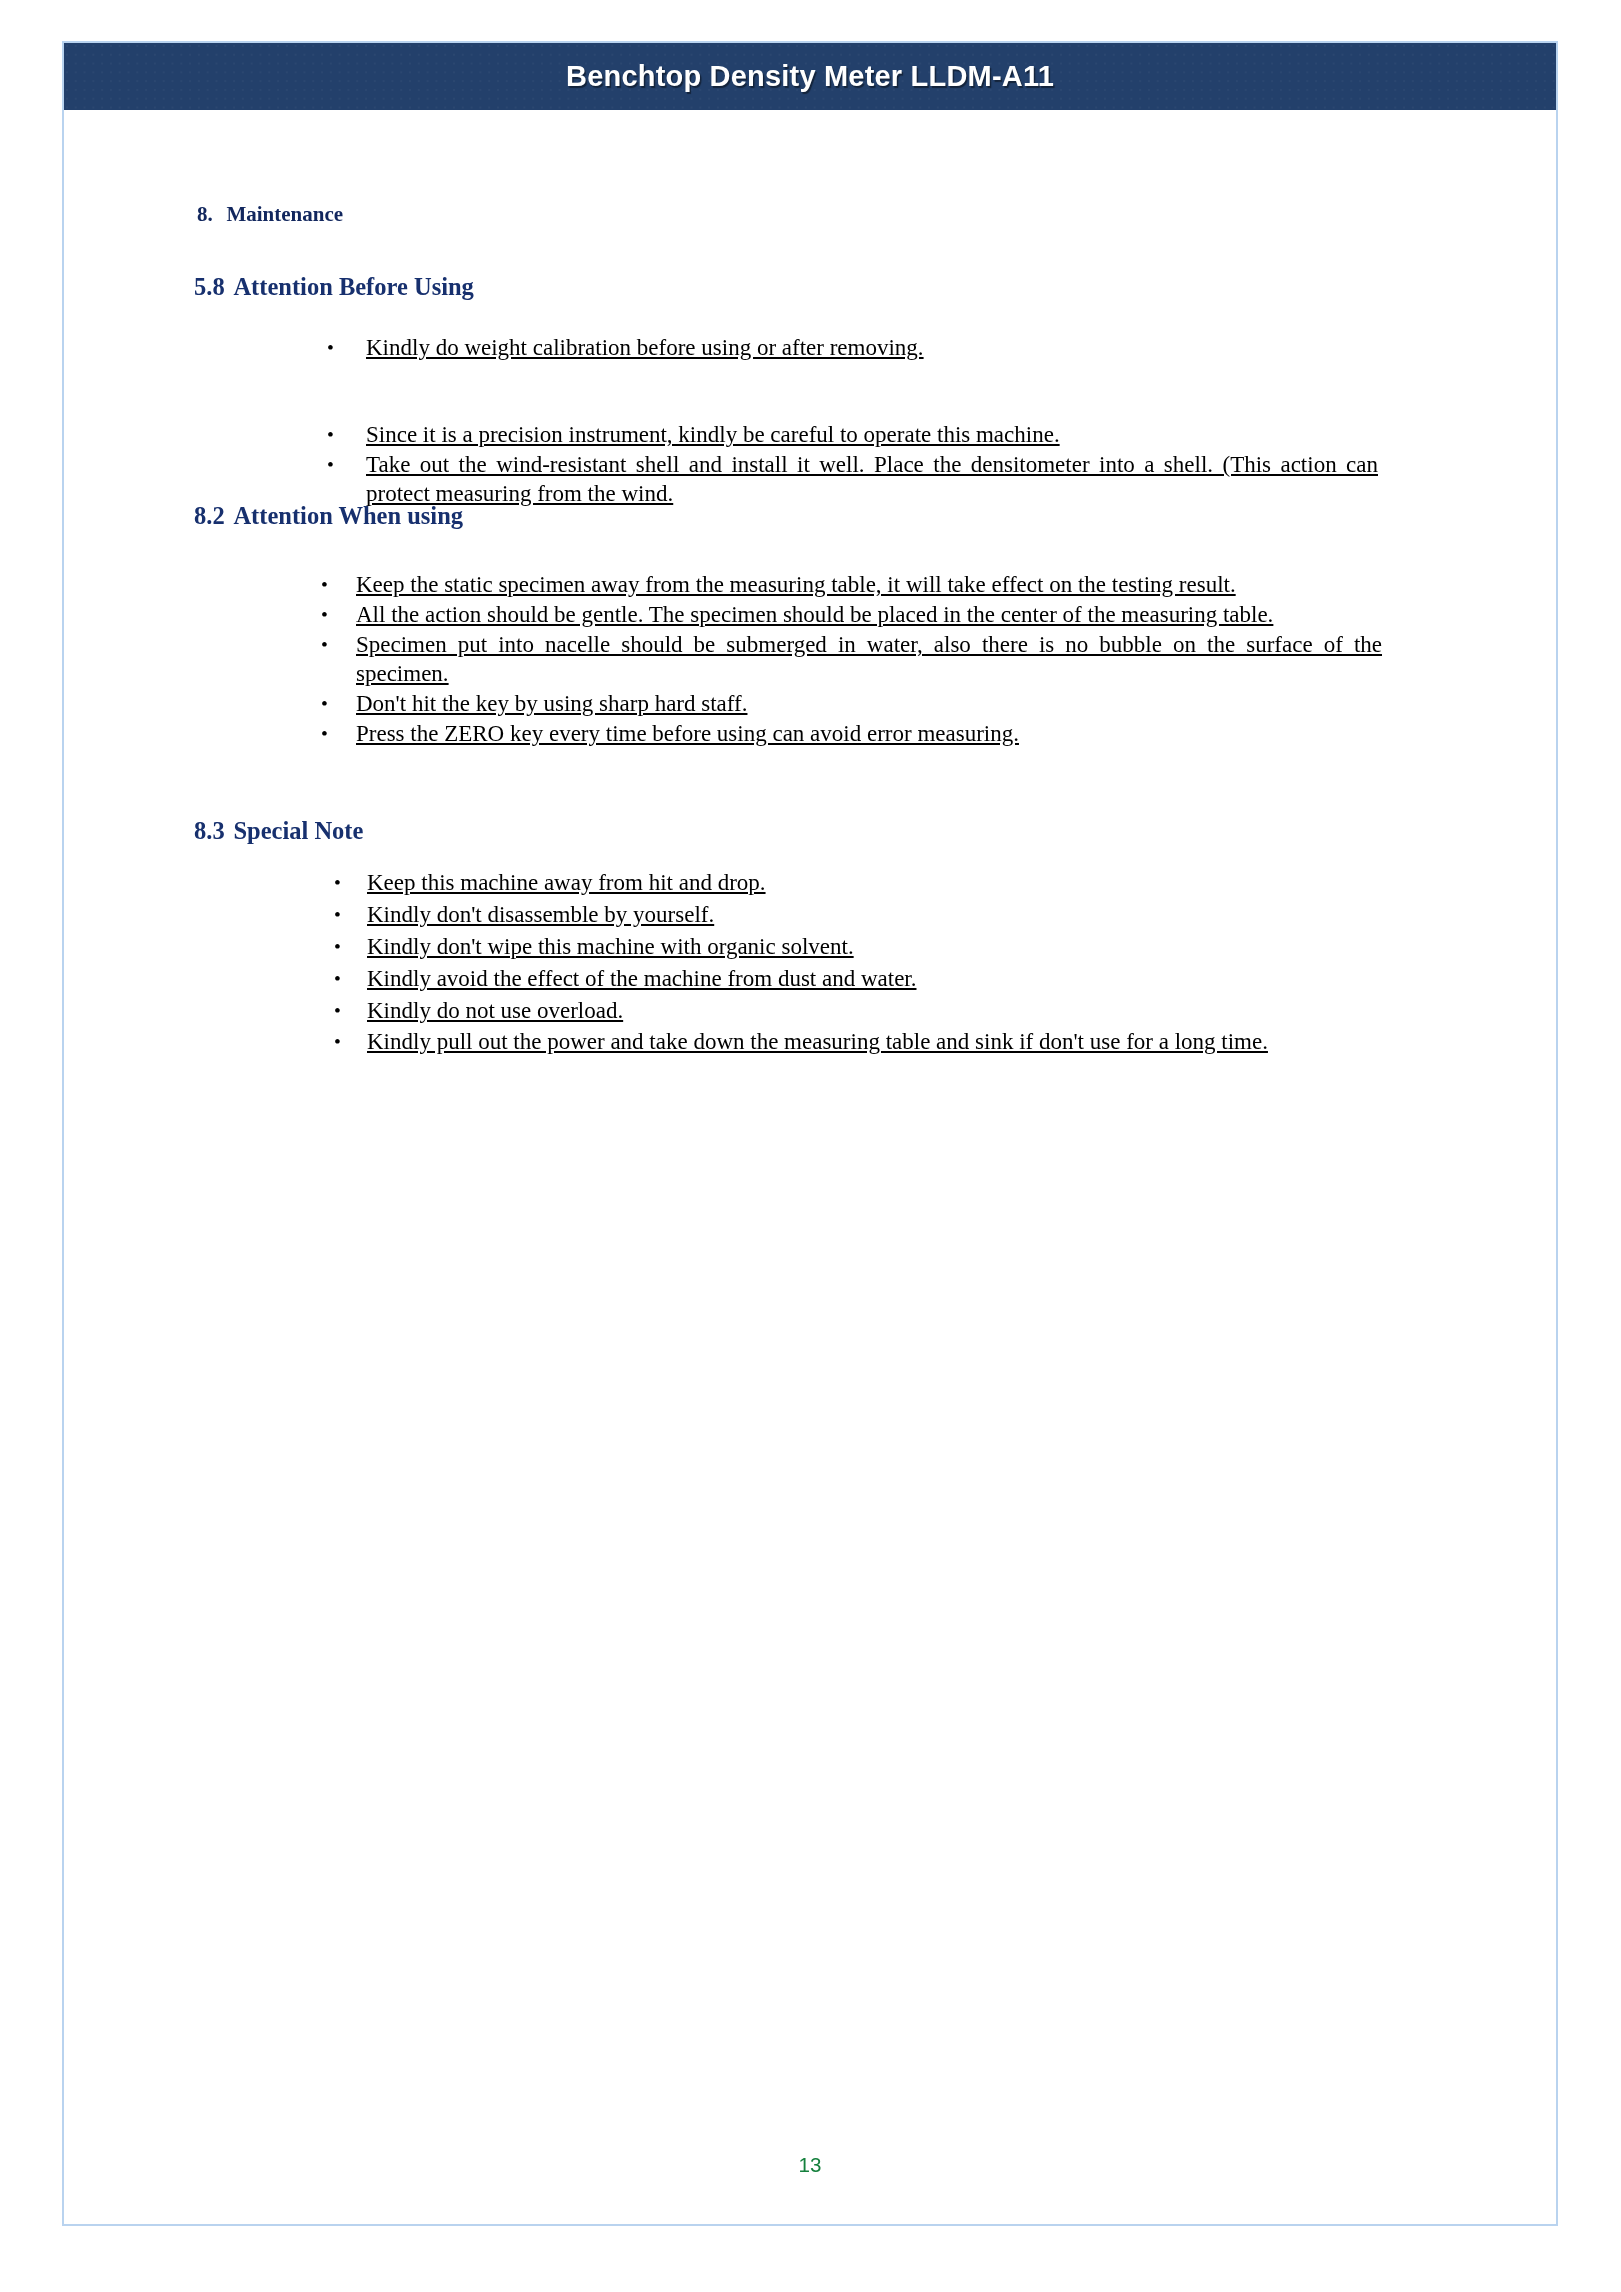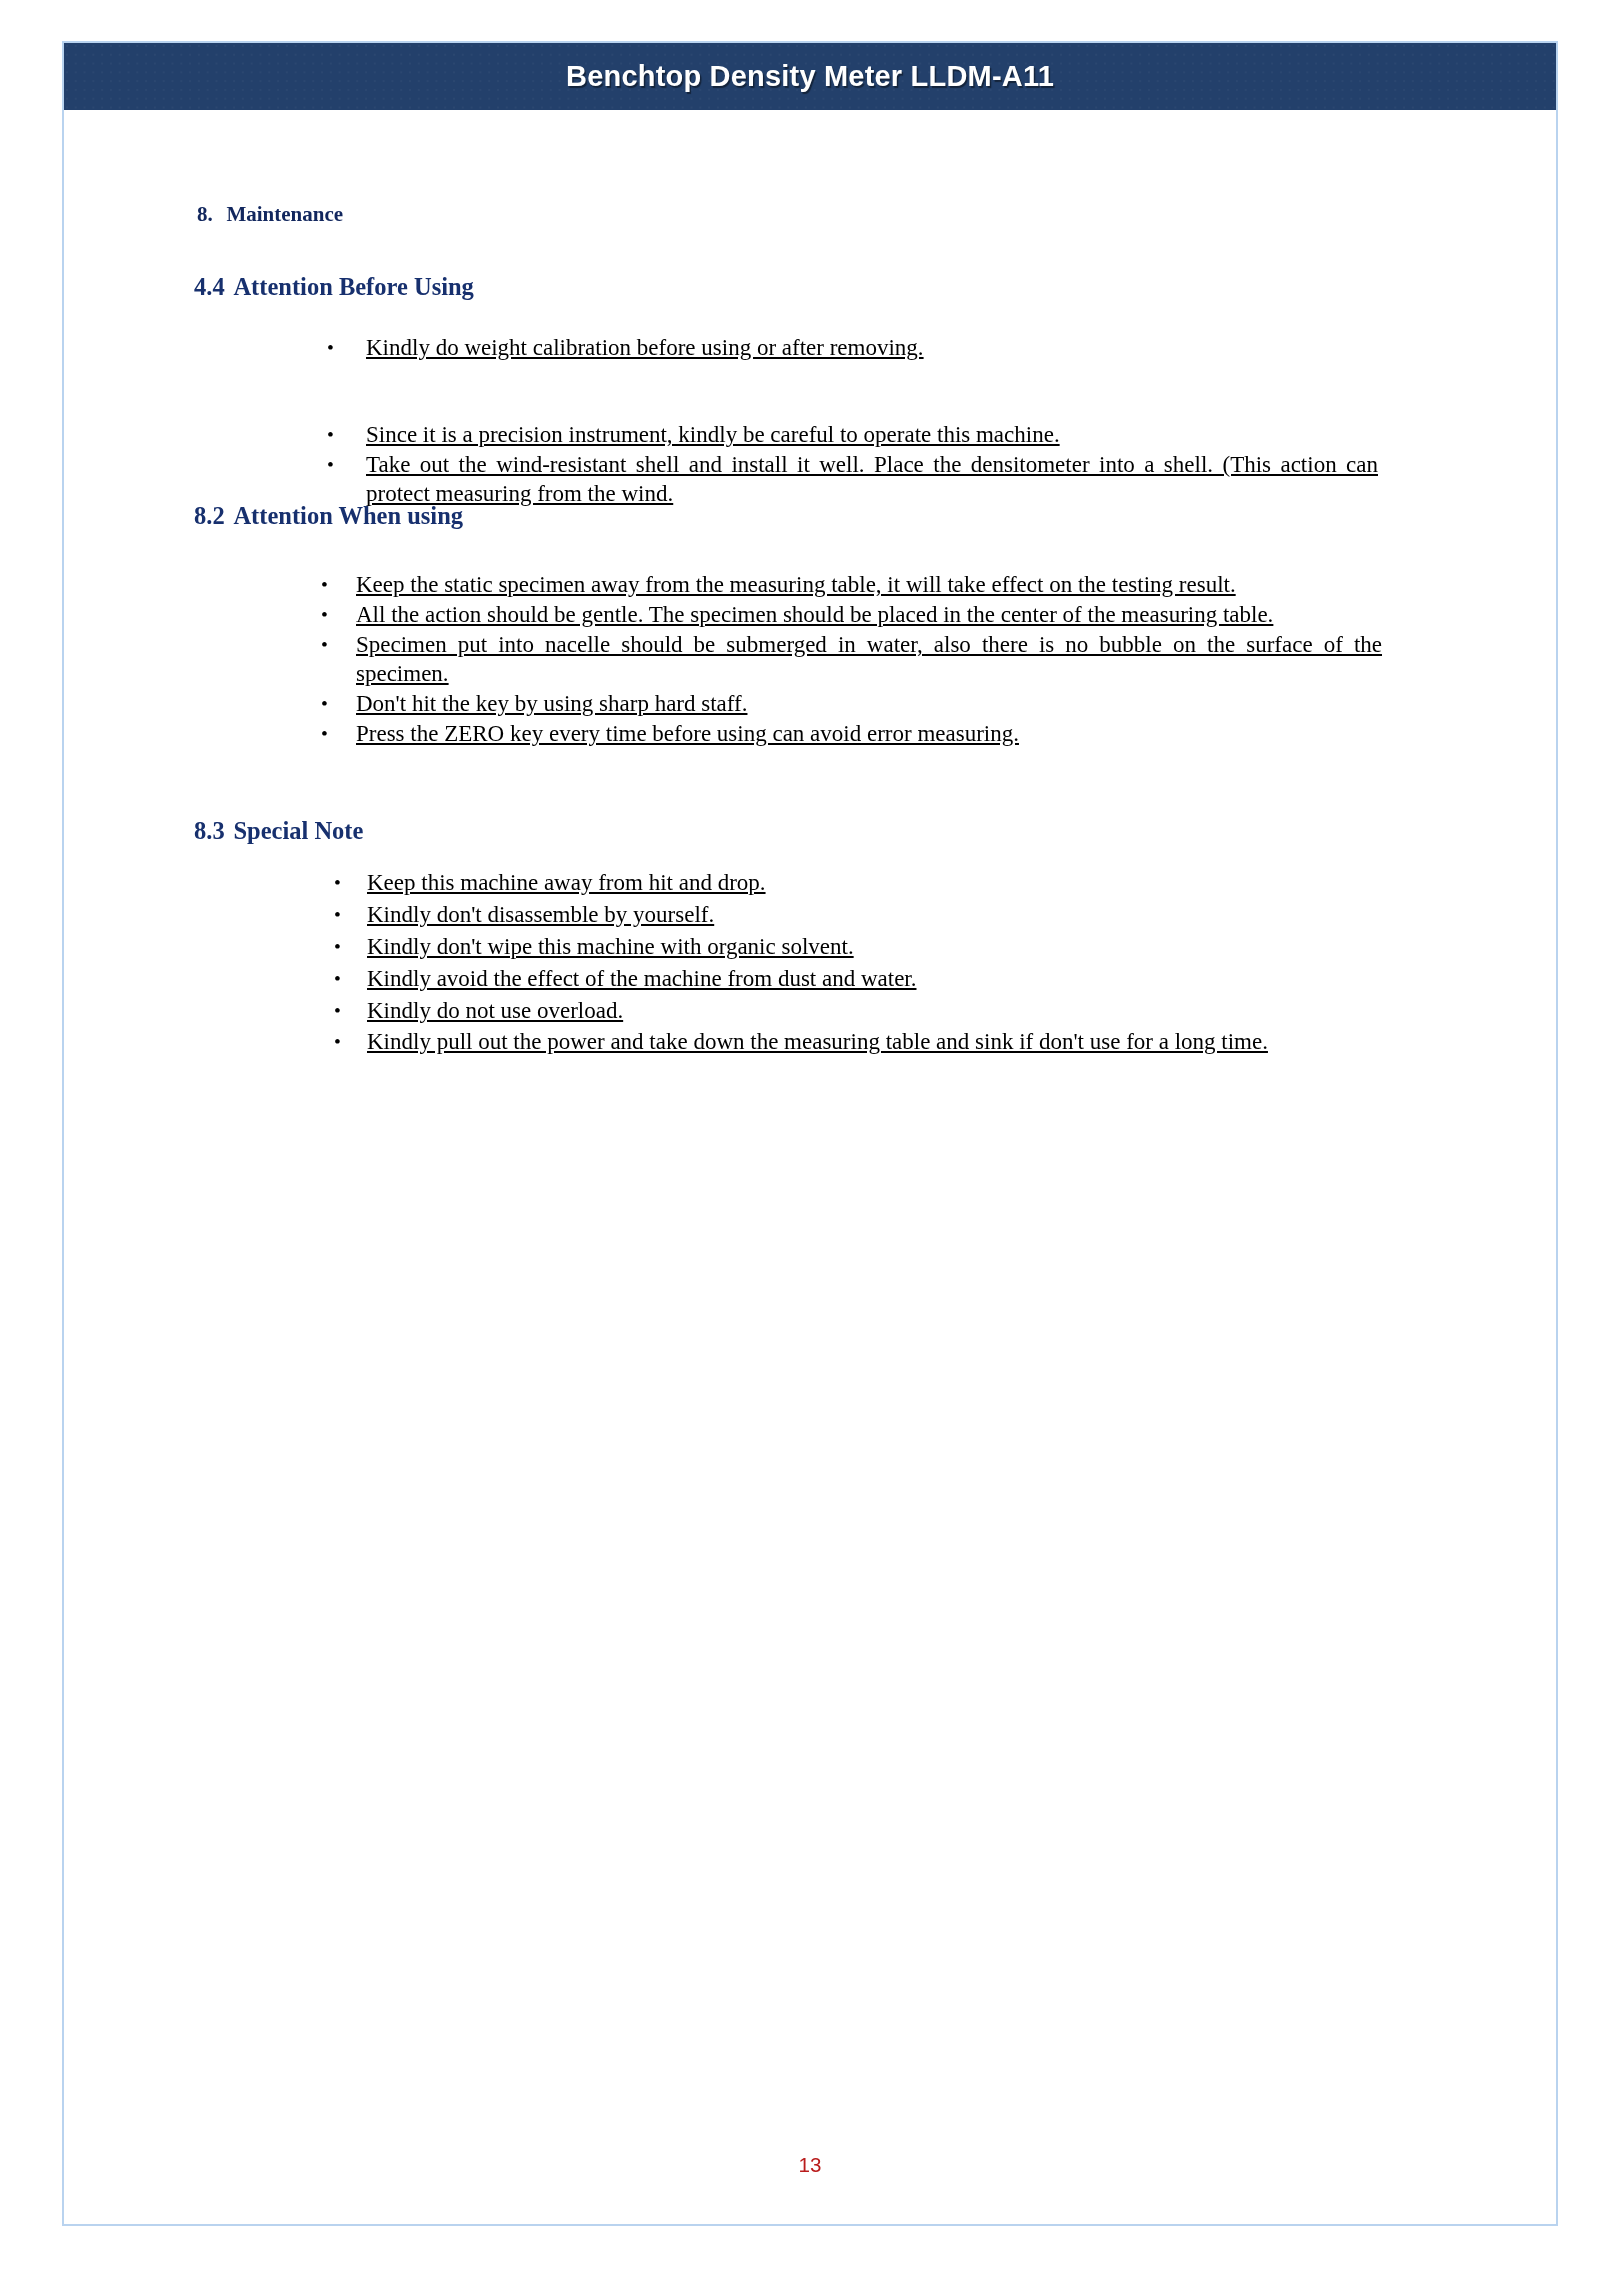--- a/index.html
+++ b/index.html
@@ -163,40 +163,40 @@
 
   
   #page-number {
     position: absolute;
     left: 0;
     top: 2043px;
     width: 1492px;
     text-align: center;
     font-family: "Liberation Sans", "DejaVu Sans", sans-serif;
     font-size: 20.6px;
-    color: #b91c1c;
+    color: #15803d;
   }
 </style>
 </head>
 <body>
 
 <div id="page-frame">
 
   <div id="header-banner">
     <div id="header-title">Benchtop Density Meter LLDM-A11</div>
   </div>
 
   <div id="content">
 
     <div class="h1-heading">
       <span class="h1-num">8.</span><span>Maintenance</span>
     </div>
 
     <div class="h2-heading" id="h2-1">
-      <span class="h2-num">4.4</span><span>Attention Before Using</span>
+      <span class="h2-num">5.8</span><span>Attention Before Using</span>
     </div>
 
     <ul class="bullet-list" id="list-8-1">
       <li class="bullet-item">
         <span class="dot">•</span>
         <span class="txt">Kindly do weight calibration before using or after removing.</span>
       </li>
     </ul>
 
 

